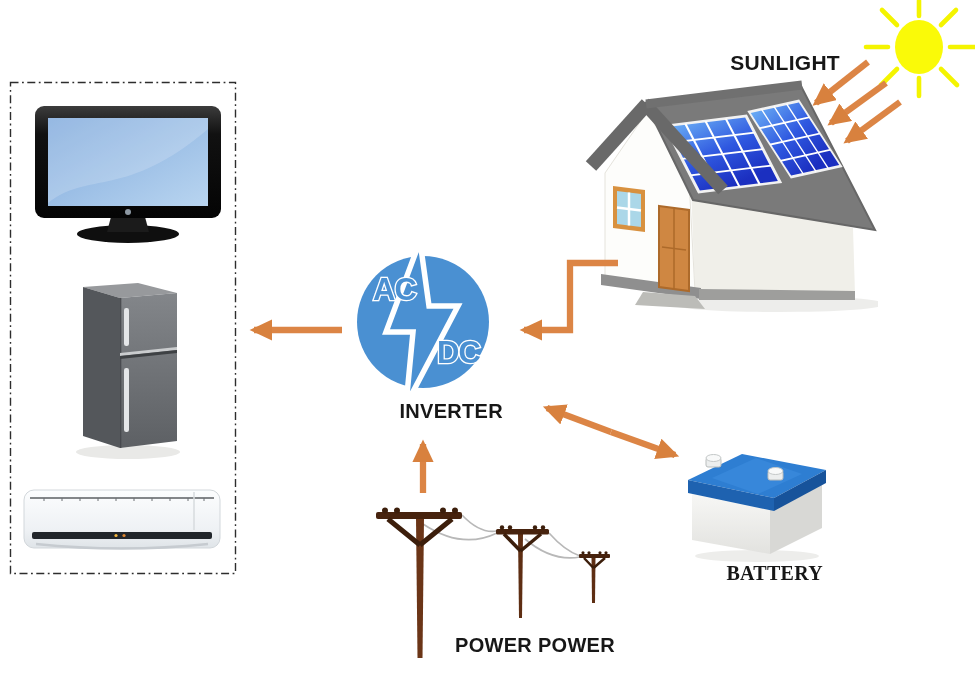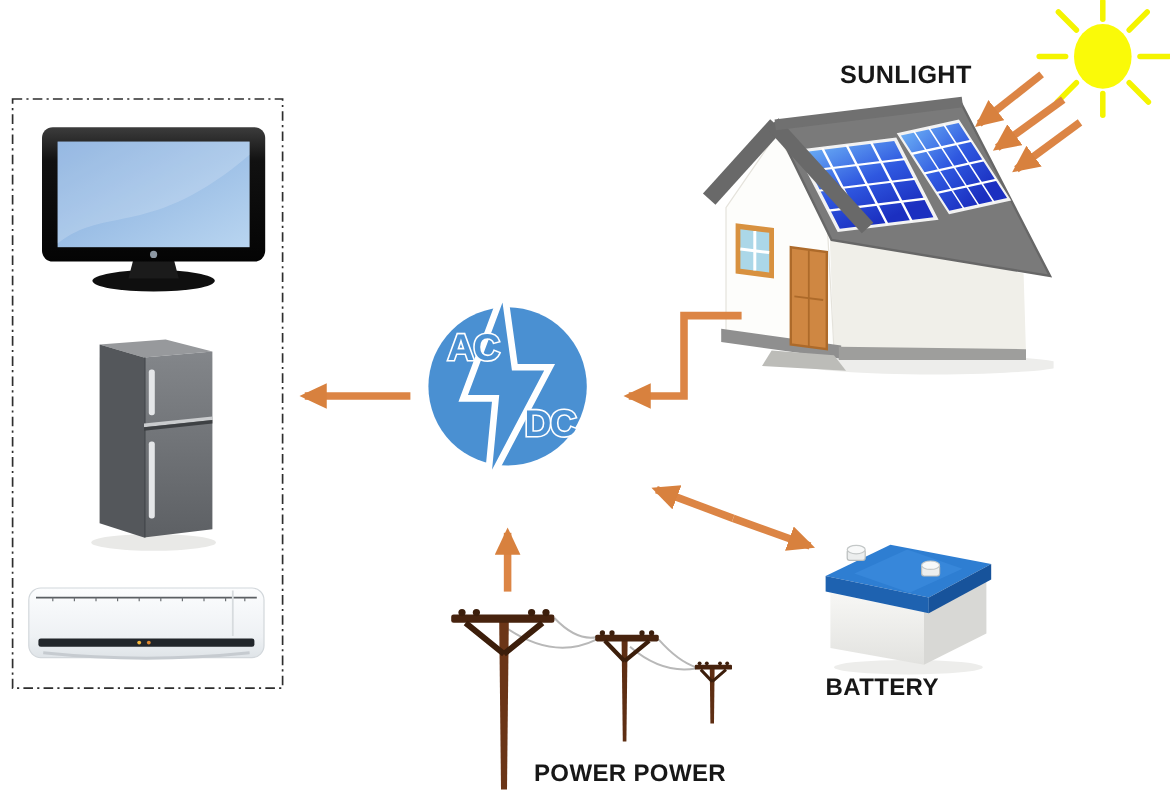--- a/index.html
+++ b/index.html
@@ -3,21 +3,21 @@
 <meta charset="utf-8">
 <style>
   html,body{margin:0;padding:0;background:#ffffff;}
   #canvas{
     position:relative;width:975px;height:675px;background:#ffffff;overflow:hidden;
     font-family:"Liberation Sans",sans-serif;
   }
   .abs{position:absolute;}
   .label{
     position:absolute;font-weight:700;font-size:20px;color:#171717;
-    letter-spacing:.3px;text-align:left;white-space:nowrap;
+    letter-spacing:.3px;text-align:right;white-space:nowrap;
     font-family:"Liberation Sans",sans-serif;
   }
   svg{display:block;}
   text.acdc{
     font-family:"Liberation Sans",sans-serif;font-weight:700;font-size:31px;
     fill:#4A90D2;stroke:#ffffff;stroke-width:2.6px;paint-order:stroke;letter-spacing:-1px;
   }
 </style>
 </head>
 <body>
@@ -226,16 +226,17 @@
       <path d="M900 102 L847 141" marker-end="url(#ah)"></path>
       <path d="M618 263 L570 263 L570 330 L524 330" marker-end="url(#ah)"></path>
       <path d="M342 330 L254 330" marker-end="url(#ah)"></path>
       <path d="M423 493 L423 444" marker-end="url(#ah)"></path>
       <path d="M611 432 L547 408" marker-end="url(#ah)"></path>
       <path d="M611 432 L675 455" marker-end="url(#ah)"></path>
     </g>
   </svg>
 
   <div class="label" style="left:700px;top:51px;width:140px;font-size:21px;">SUNLIGHT</div>
+  <div class="label" style="left:343px;top:400px;width:160px;">INVERTER</div>
   <div class="label" style="left:445px;top:634px;width:170px;">POWER POWER</div>
-  <div class="label" style="left:688px;top:562px;width:135px;">BATTERY</div>
+  <div class="label" style="left:688px;top:562px;width:135px;font-family:Liberation Serif, serif;">BATTERY</div>
 
 </div>
 
 </body></html>

